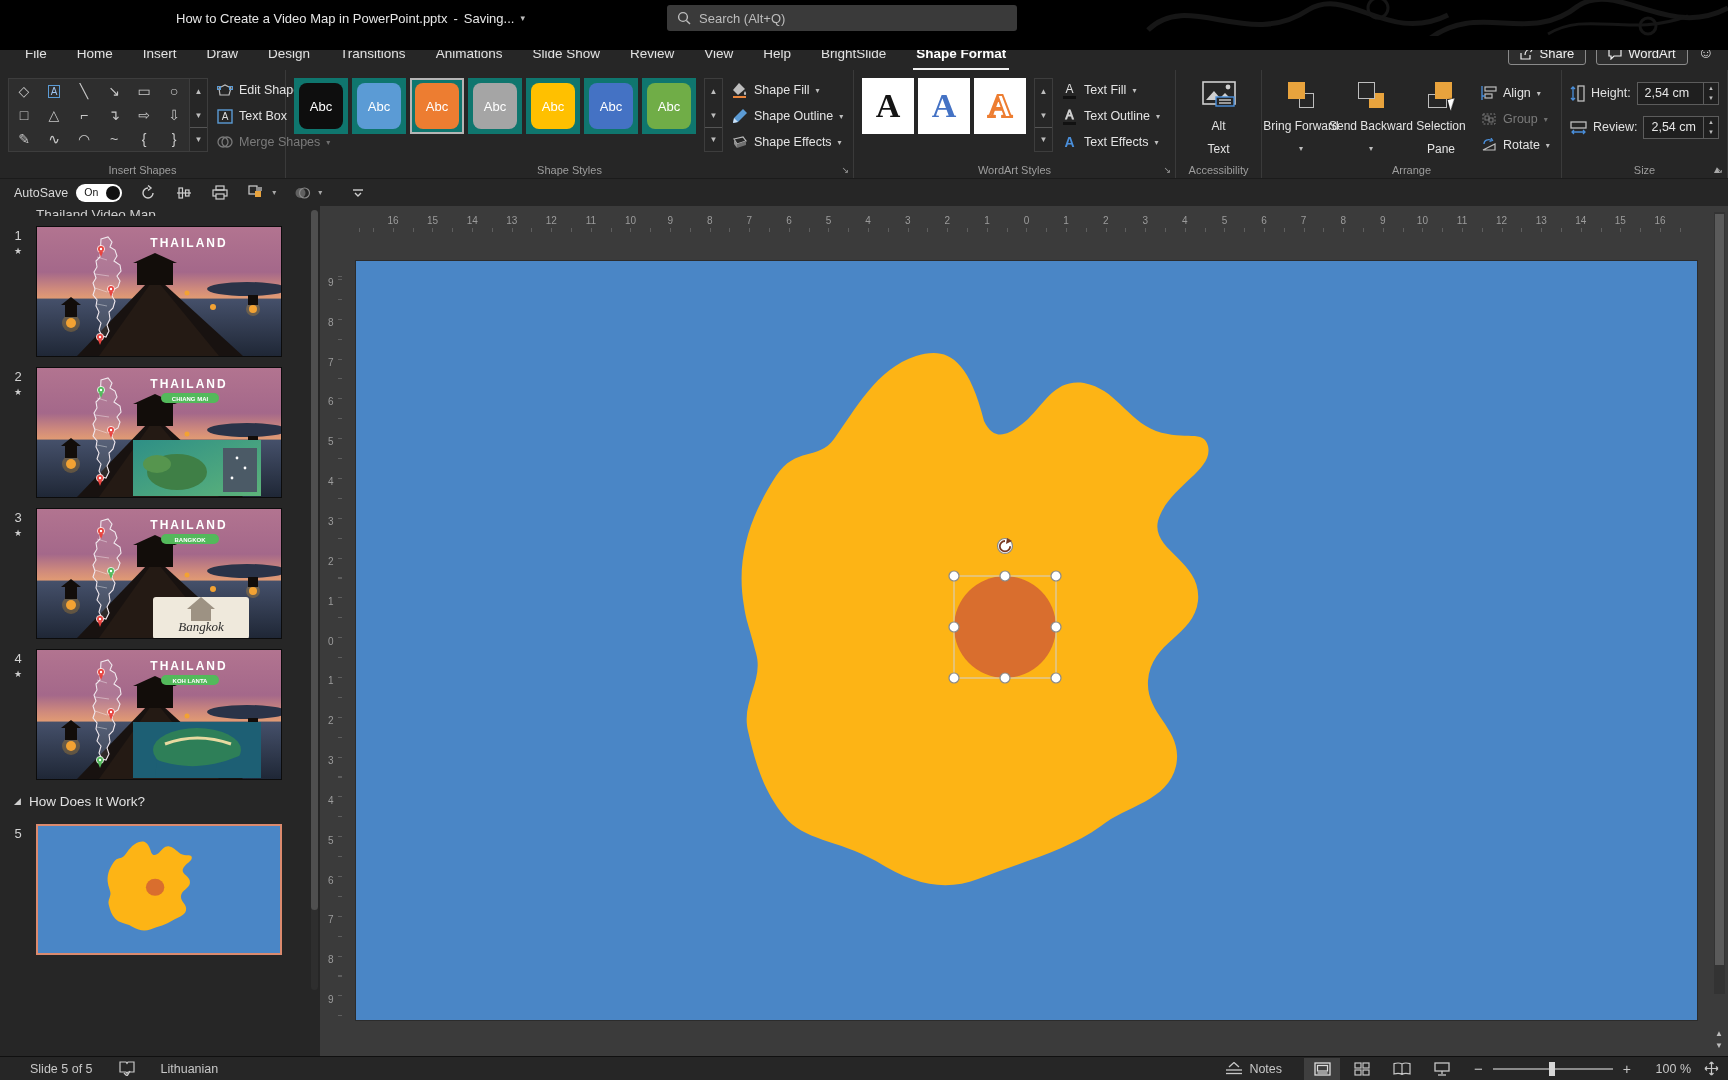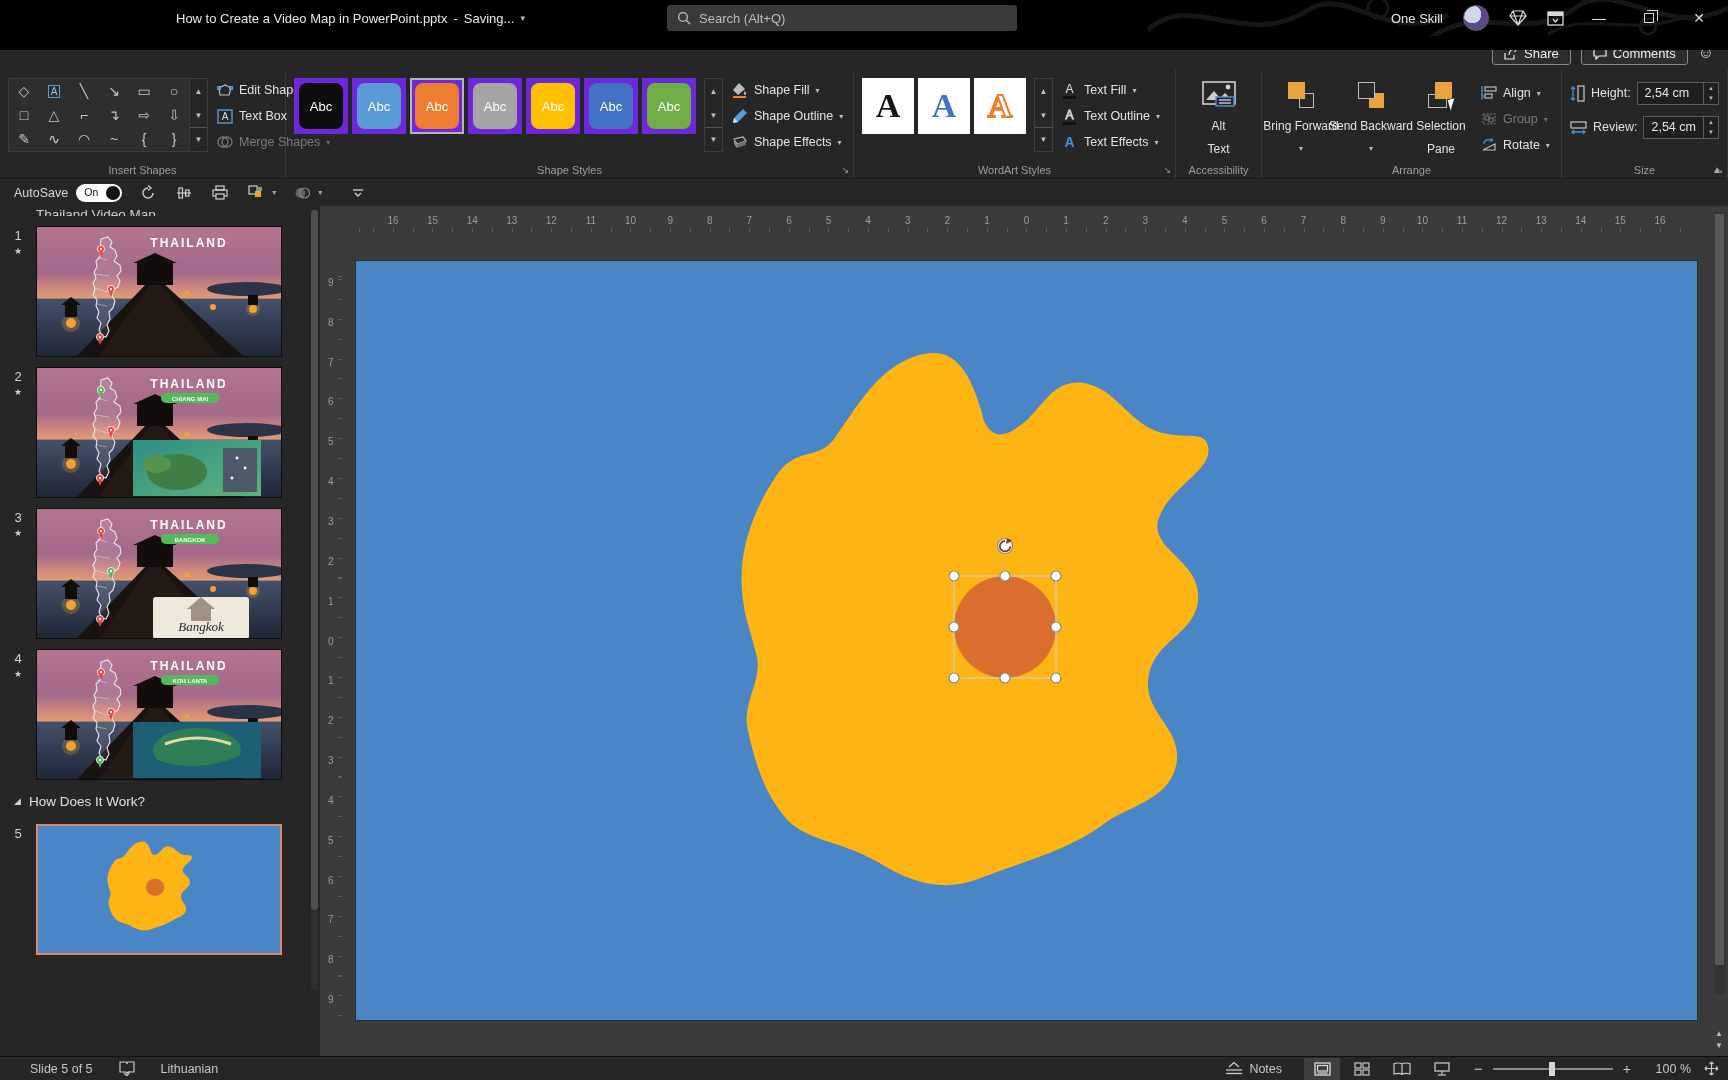--- a/index.html
+++ b/index.html
@@ -51,21 +51,21 @@
   .gal-scroll div { width:17px; height:24px; display:flex; align-items:center; justify-content:center; font-size:8px; color:#bdbdbd; }
   .gal-scroll .more { border-top:1px solid #555; }
   .btn-col { display:flex; flex-direction:column; justify-content:flex-start; gap:4px; padding-top:3px; }
   .sm-btn { display:flex; align-items:center; gap:6px; font-size:12.5px; height:22px; white-space:nowrap; color:#e3e3e3; }
   .sm-btn .dd { font-size:8px; color:#bdbdbd; }
   .sm-btn.disabled { color:#7a7a7a; }
   .mini-ico { width:17px; height:17px; display:inline-flex; align-items:center; justify-content:center; }
 
   
   .style-tiles { display:flex; gap:4px; align-self:flex-start; margin-top:2px; }
-  .style-tile { width:54px; height:56px; background:#6d28d9; display:flex; align-items:center; justify-content:center; border:2px solid transparent; }
+  .style-tile { width:54px; height:56px; background:#0f766e; display:flex; align-items:center; justify-content:center; border:2px solid transparent; }
   .style-tile.selected { border-color:#b5b5b5; }
   .style-abc { width:44px; height:46px; border-radius:8px; display:flex; align-items:center; justify-content:center; font-size:13px; }
   .wordart-tiles { display:flex; gap:4px; align-self:flex-start; margin-top:2px; }
   .wa-tile { width:52px; height:56px; background:#fff; display:flex; align-items:center; justify-content:center; }
   .wa-letter { font-size:34px; font-weight:bold; font-family:"Liberation Serif", serif; }
   .wa-outlined { color:#fff; -webkit-text-stroke:2px #ED7D31; text-shadow:0 0 1px #ED7D31; }
 
   
   .big-btn { width:62px; display:flex; flex-direction:column; align-items:center; justify-content:flex-start;
     gap:9px; font-size:12px; line-height:14px; text-align:center; color:#e3e3e3; padding-top:4px; }
@@ -155,53 +155,51 @@
     <span>Saving...</span>
     <span class="caret">▾</span>
   </div>
   <div class="searchbox">
     <svg width="14" height="14" viewBox="0 0 14 14">
       <circle cx="6" cy="6" r="4.4" fill="none" stroke="#bdbdbd" stroke-width="1.4"></circle>
       <line x1="9.4" y1="9.4" x2="13" y2="13" stroke="#bdbdbd" stroke-width="1.4"></line>
     </svg>
     <input readonly="" placeholder="Search (Alt+Q)" style="">
   </div>
-  <div class="tb-right">
-    <span>One Skill</span>
-    <span class="avatar"></span>
-    <svg width="18" height="16" viewBox="0 0 18 16">
-      <path d="M4,1 L14,1 L17,6 L9,15 L1,6 Z M1,6 L17,6 M4,1 L9,15 L14,1" fill="none" stroke="#dadada" stroke-width="1.2"></path>
-    </svg>
-    <svg width="17" height="15" viewBox="0 0 17 15">
-      <rect x="1" y="1" width="15" height="13" fill="none" stroke="#dadada" stroke-width="1.3"></rect>
-      <rect x="1" y="1" width="15" height="4" fill="#dadada"></rect>
-      <path d="M6,8 L8.5,11 L11,8" fill="none" stroke="#dadada" stroke-width="1.3"></path>
-    </svg>
-    <div class="winbtn">—</div>
-    <div class="winbtn">
-        <span class="restore-glyph"></span>
-      </div>
-    <div class="winbtn">✕</div>
-  </div>
 </div>
 
 <div class="tabrow">
+  <div id="tabs-host" style="display:flex">
+      <div class="tab">File</div>
+      <div class="tab">Home</div>
+      <div class="tab">Insert</div>
+      <div class="tab">Draw</div>
+      <div class="tab">Design</div>
+      <div class="tab">Transitions</div>
+      <div class="tab">Animations</div>
+      <div class="tab">Slide Show</div>
+      <div class="tab">Review</div>
+      <div class="tab">View</div>
+      <div class="tab">Help</div>
+      <div class="tab">BrightSlide</div>
+      <div class="tab active">Shape Format</div>
+    </div>
   <div class="tabrow-right">
     <div class="pillbtn">
       <svg width="14" height="13" viewBox="0 0 14 13">
         <path d="M1,6 L1,12 L10,12 L10,8" fill="none" stroke="#efefef" stroke-width="1.2"></path>
         <path d="M5,8 C5,4 8,2 12,2 M9,0.5 L12.5,2 L10.5,5" fill="none" stroke="#efefef" stroke-width="1.2"></path>
       </svg>
       <span>Share</span>
     </div>
     <div class="pillbtn">
       <svg width="14" height="13" viewBox="0 0 14 13">
         <path d="M1,1 L13,1 L13,9 L6,9 L3,12 L3,9 L1,9 Z" fill="none" stroke="#efefef" stroke-width="1.2"></path>
       </svg>
-      <span>Comments</span>
+      <span>WordArt</span>
     </div>
     <span class="smiley">☺</span>
   </div>
 </div>
 
 <div class="ribbon">
 
   <div class="grp" style="width:286px">
     <div style="display:flex">
       <div class="shape-gallery" id="shape-gallery-host">

